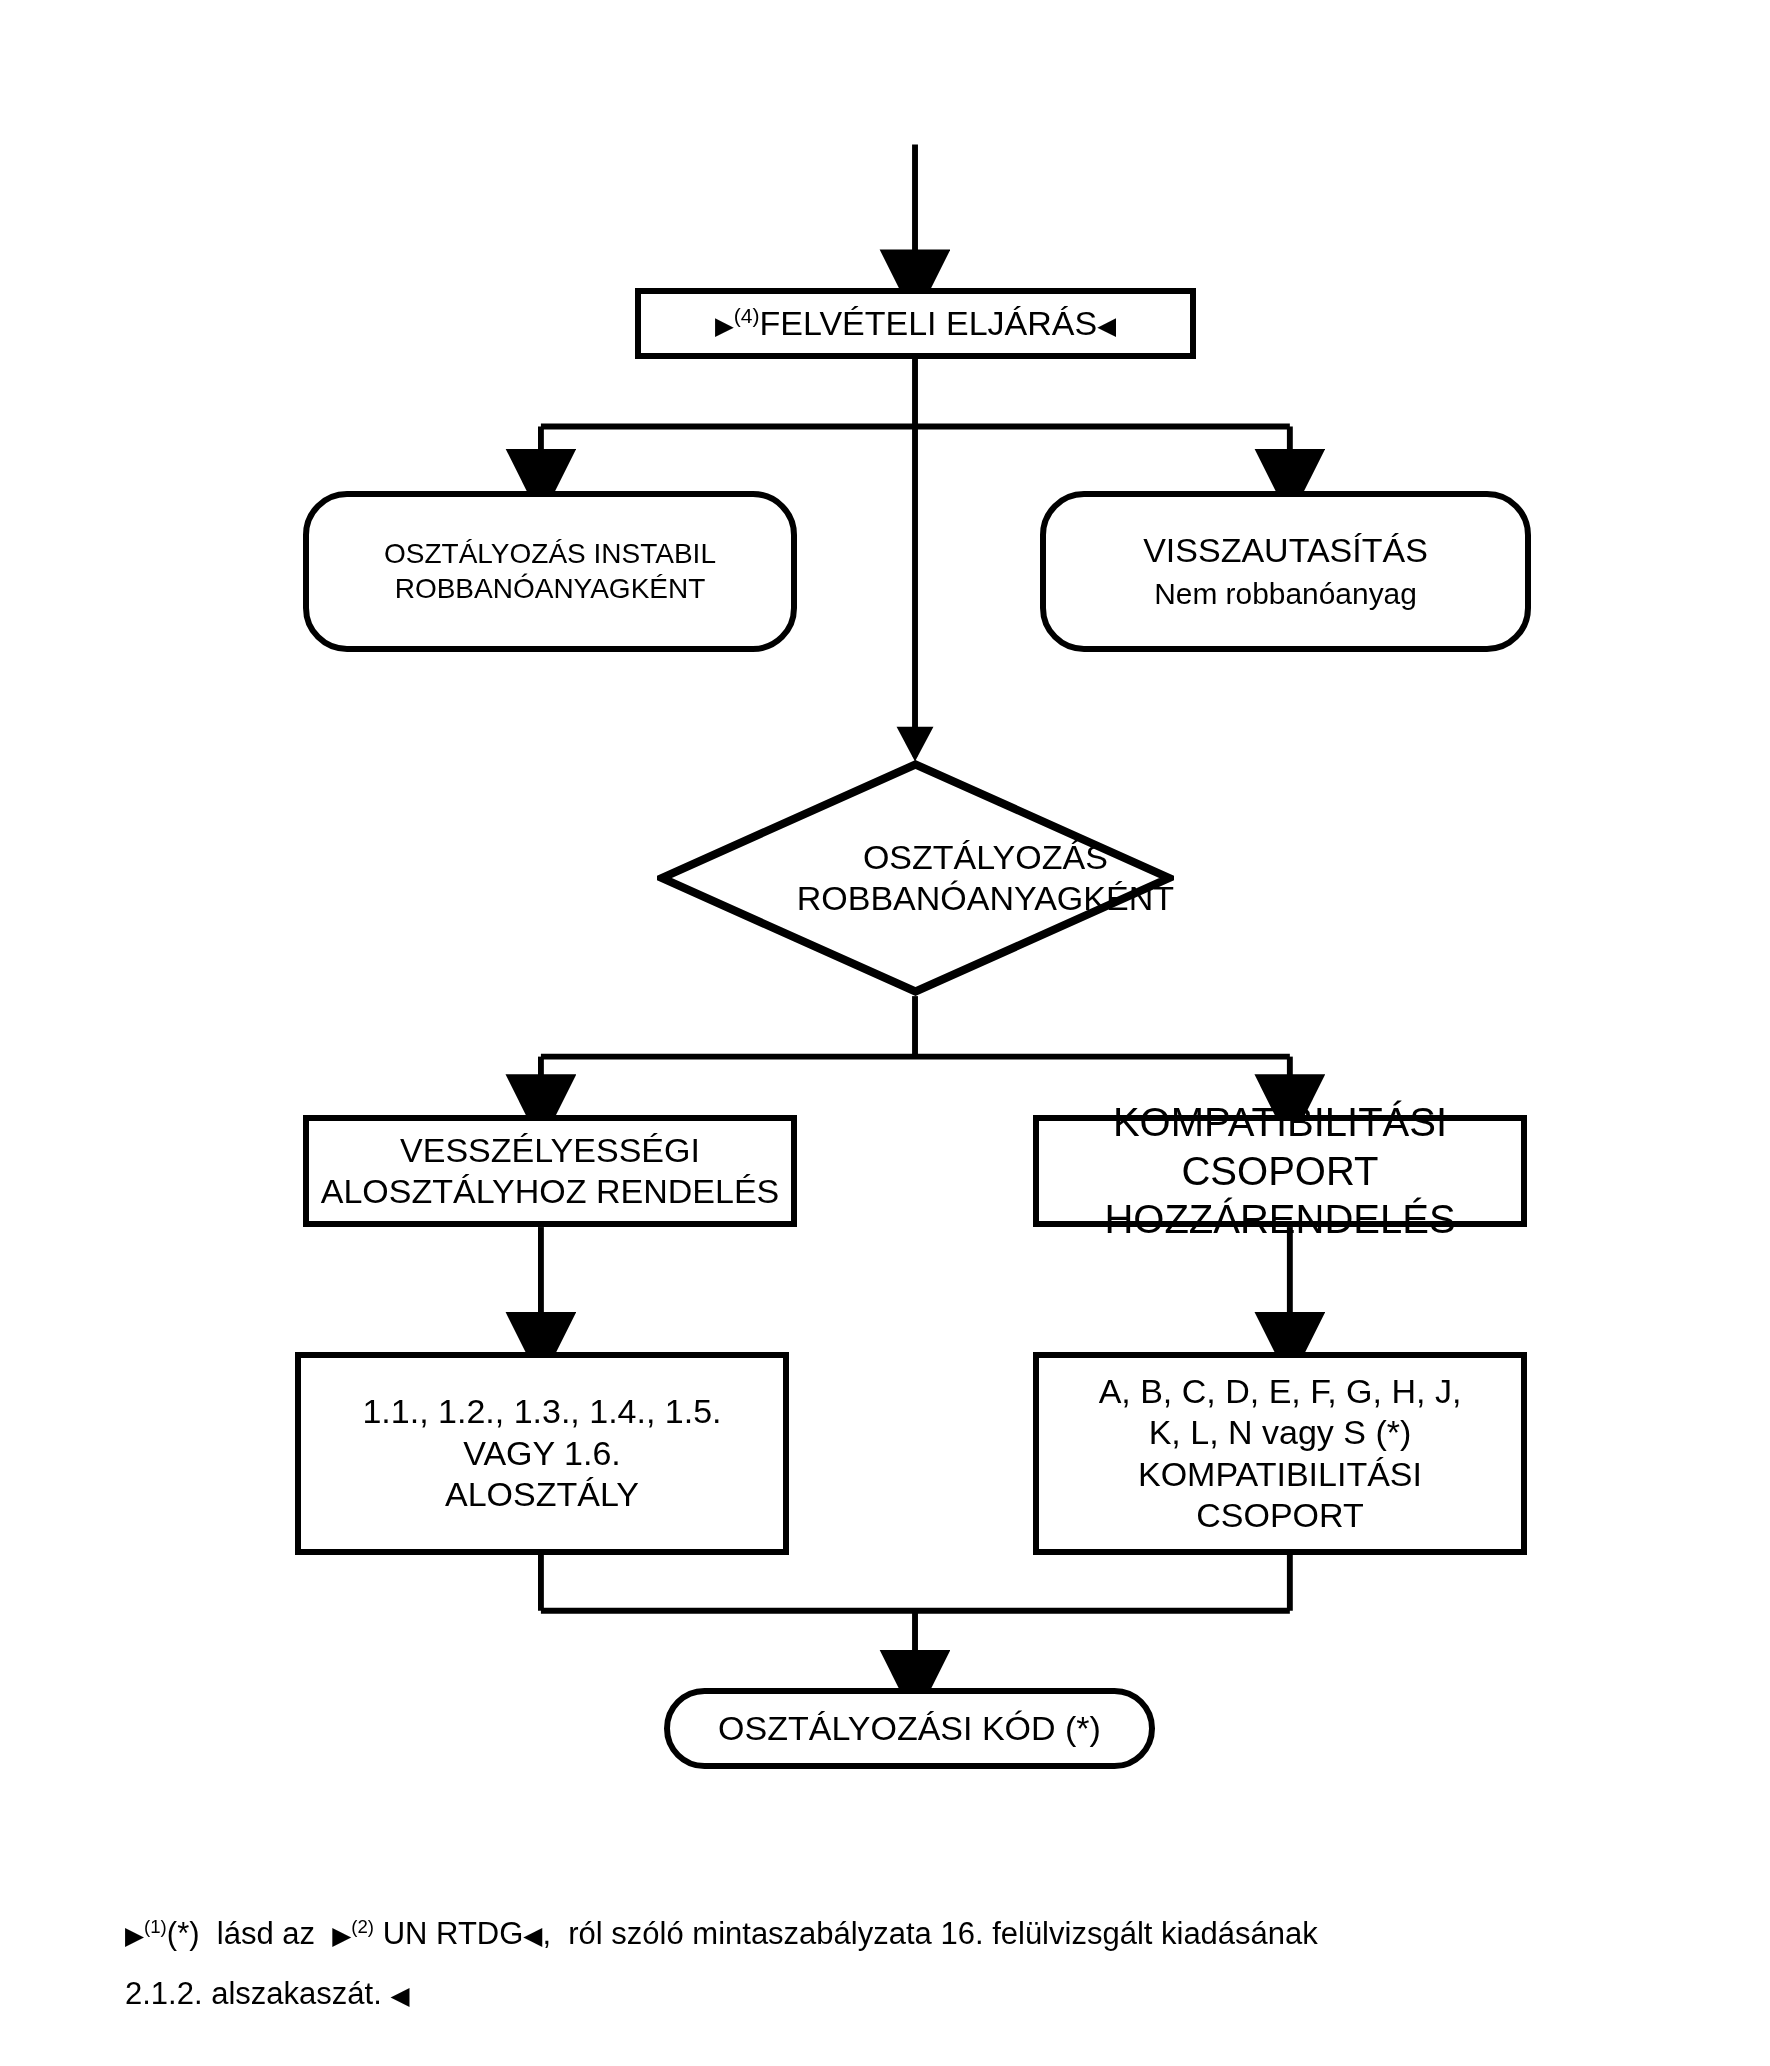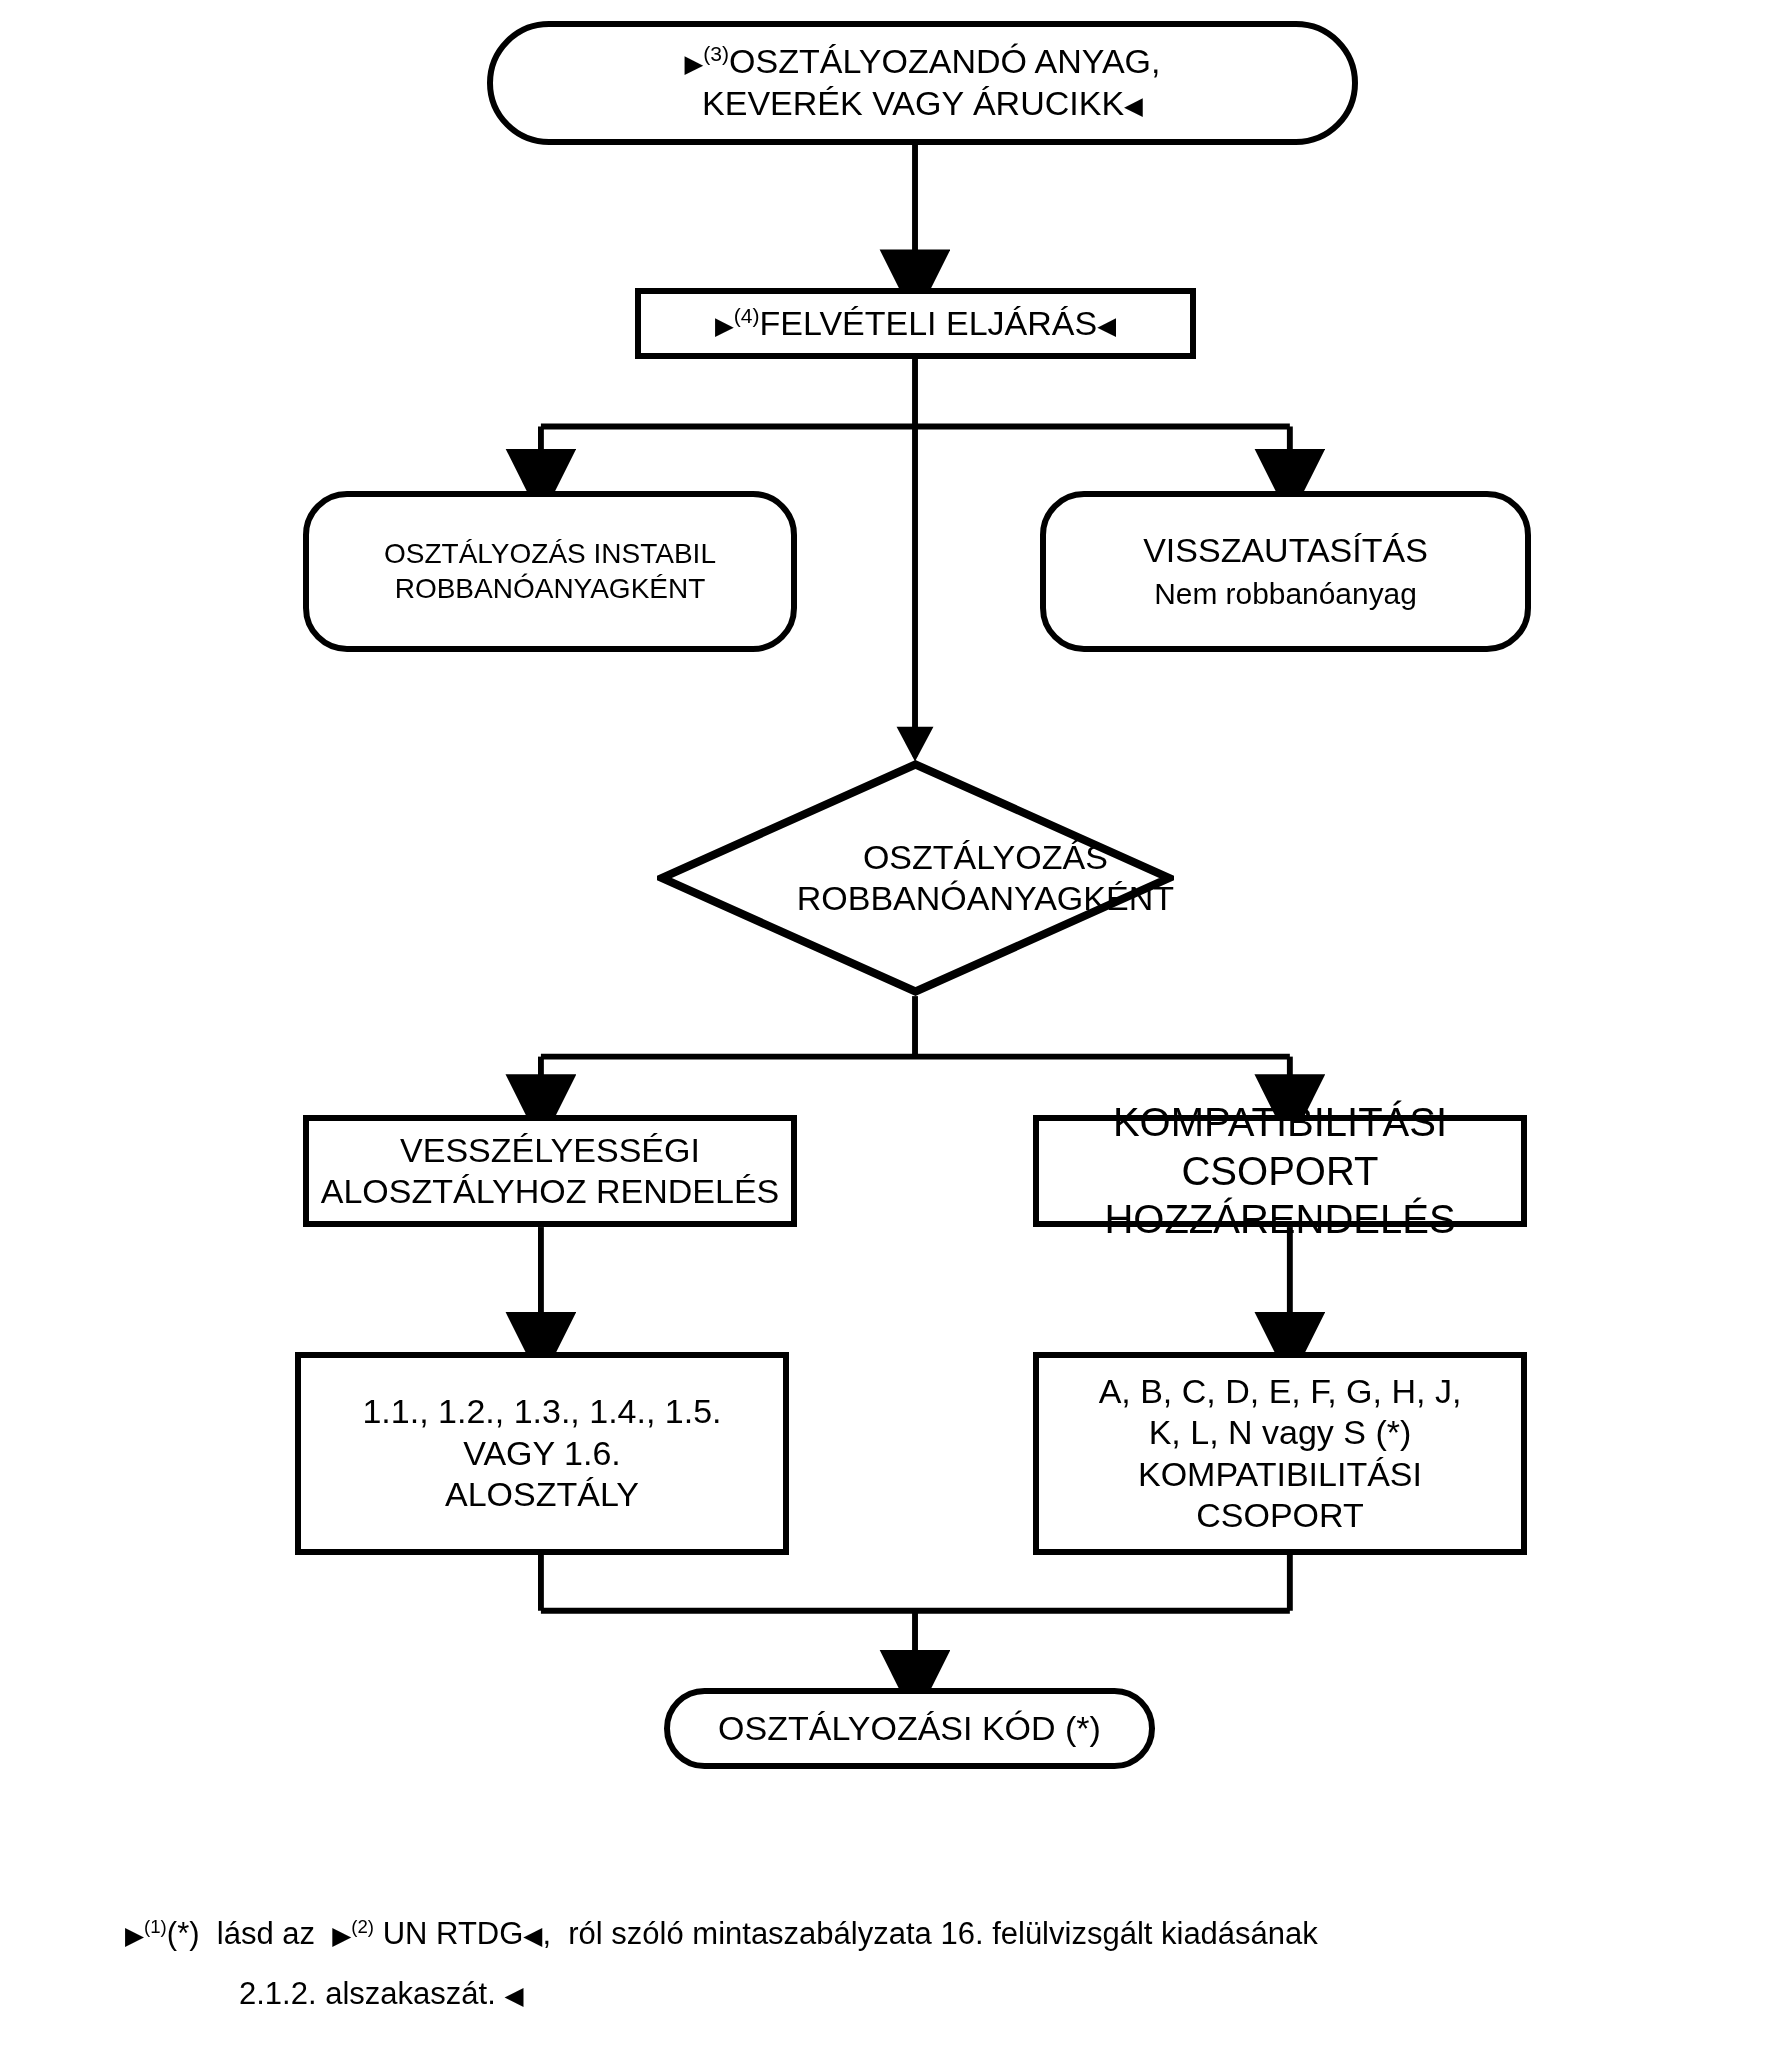--- a/index.html
+++ b/index.html
@@ -32,21 +32,21 @@
   #n-diamond{position:absolute;left:657px;top:760px;width:517px;height:236px;}
   #n-diamond .dlabel{position:absolute;left:0;top:0;width:517px;height:236px;
        display:flex;align-items:center;justify-content:flex-end;text-align:center;
        font-size:34px;line-height:1.22;}
 
   .sup{font-size:0.62em;vertical-align:super;line-height:0;}
   .tri{font-size:0.72em;vertical-align:0.04em;}
   .small{font-size:0.88em;}
 
   #footnote{position:absolute;left:125px;top:1904px;width:1550px;font-size:31px;line-height:1.95;}
-  #footnote .l2{margin-left:114px;}
+  #footnote .l2{}
   .fn-tri{font-size:0.80em;}
   .fn-sup{font-size:0.60em;vertical-align:super;line-height:0;}
 </style>
 </head>
 <body>
 
 <div id="canvas">
 
   <svg id="wires" viewBox="0 0 2400 2800">
     <defs>
@@ -75,24 +75,20 @@
 
       <line x1="1748" y1="1663" x2="1748" y2="1818" marker-end="url(#ah)"></line>
 
       <line x1="733" y1="2107" x2="733" y2="2183"></line>
       <line x1="1748" y1="2107" x2="1748" y2="2183"></line>
       <line x1="733" y1="2183" x2="1748" y2="2183"></line>
       <line x1="1240" y1="2183" x2="1240" y2="2276" marker-end="url(#ah)"></line>
     </g>
   </svg>
 
-  <div class="node stadium" id="n-start">
-    <span class="nodetext"><span class="tri">▶</span><span class="sup">(3)</span><span>OSZTÁLYOZANDÓ ANYAG,</span>
-<span>KEVERÉK VAGY ÁRUCIKK</span><span class="tri">◀</span></span>
-  </div>
 
   <div class="node rect" id="n-proc">
     <span class="nodetext"><span class="tri">▶</span><span class="sup">(4)</span><span>FELVÉTELI ELJÁRÁS</span><span class="tri">◀</span></span>
   </div>
 
   <div class="node stadium" id="n-unstable">
     <span class="nodetext"><span>OSZTÁLYOZÁS INSTABIL</span>
 <span>ROBBANÓANYAGKÉNT</span></span>
   </div>
 

